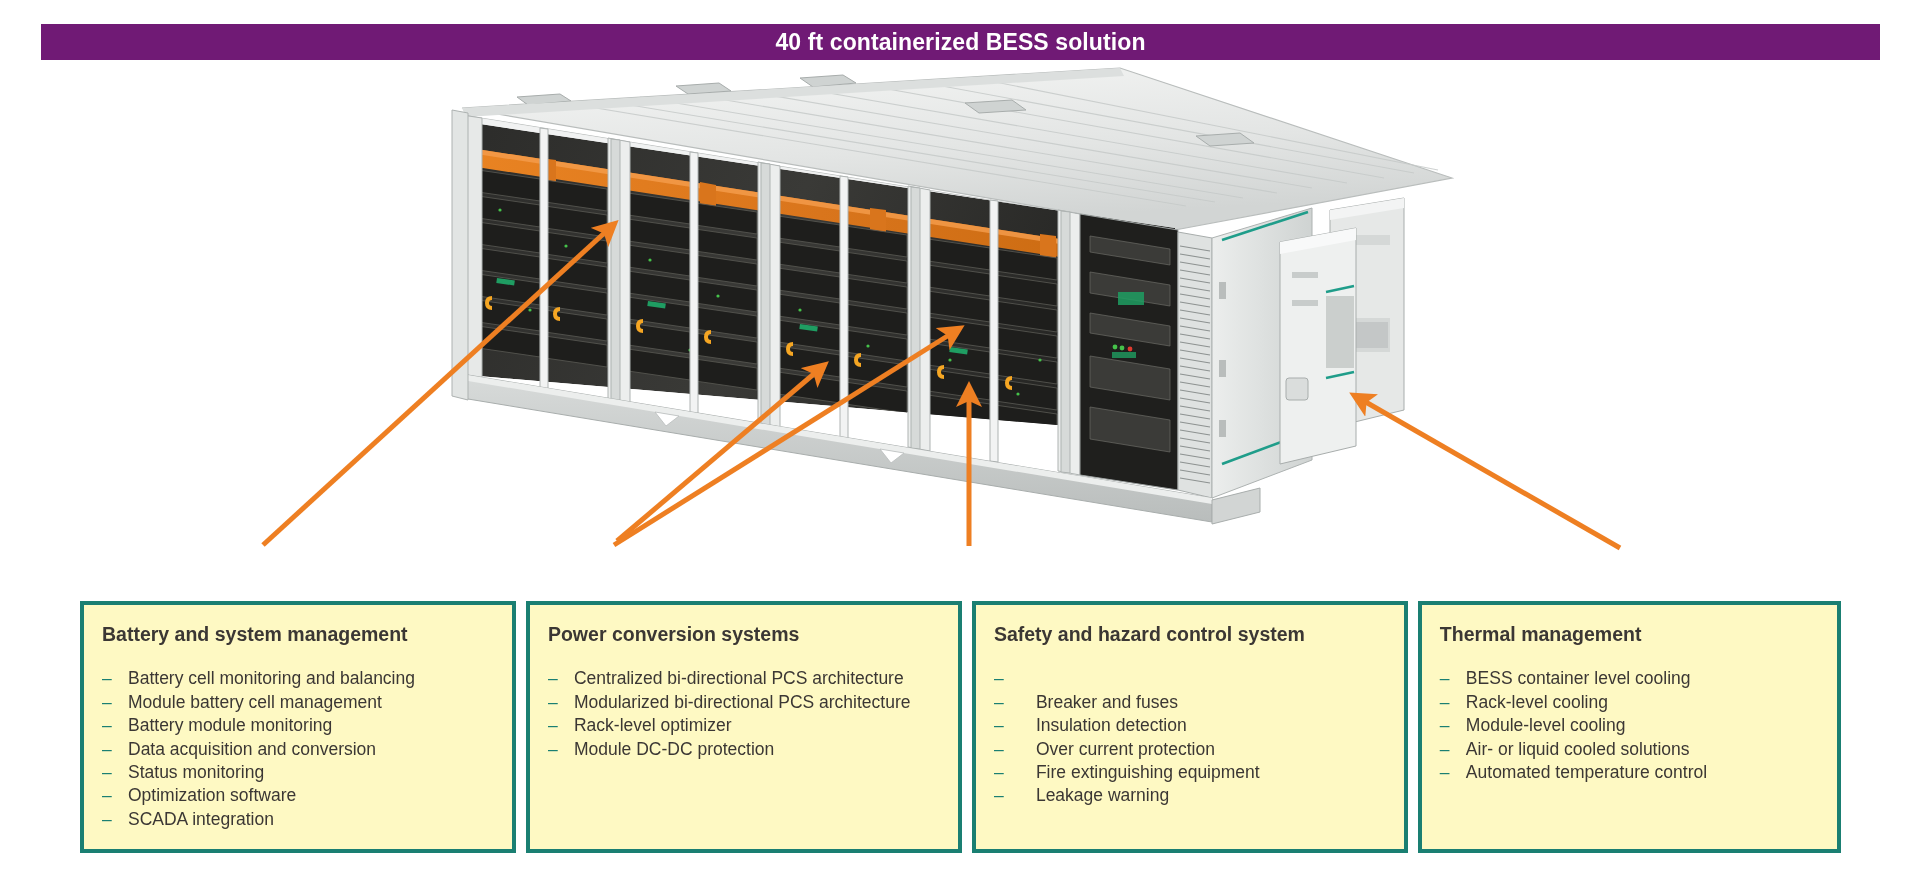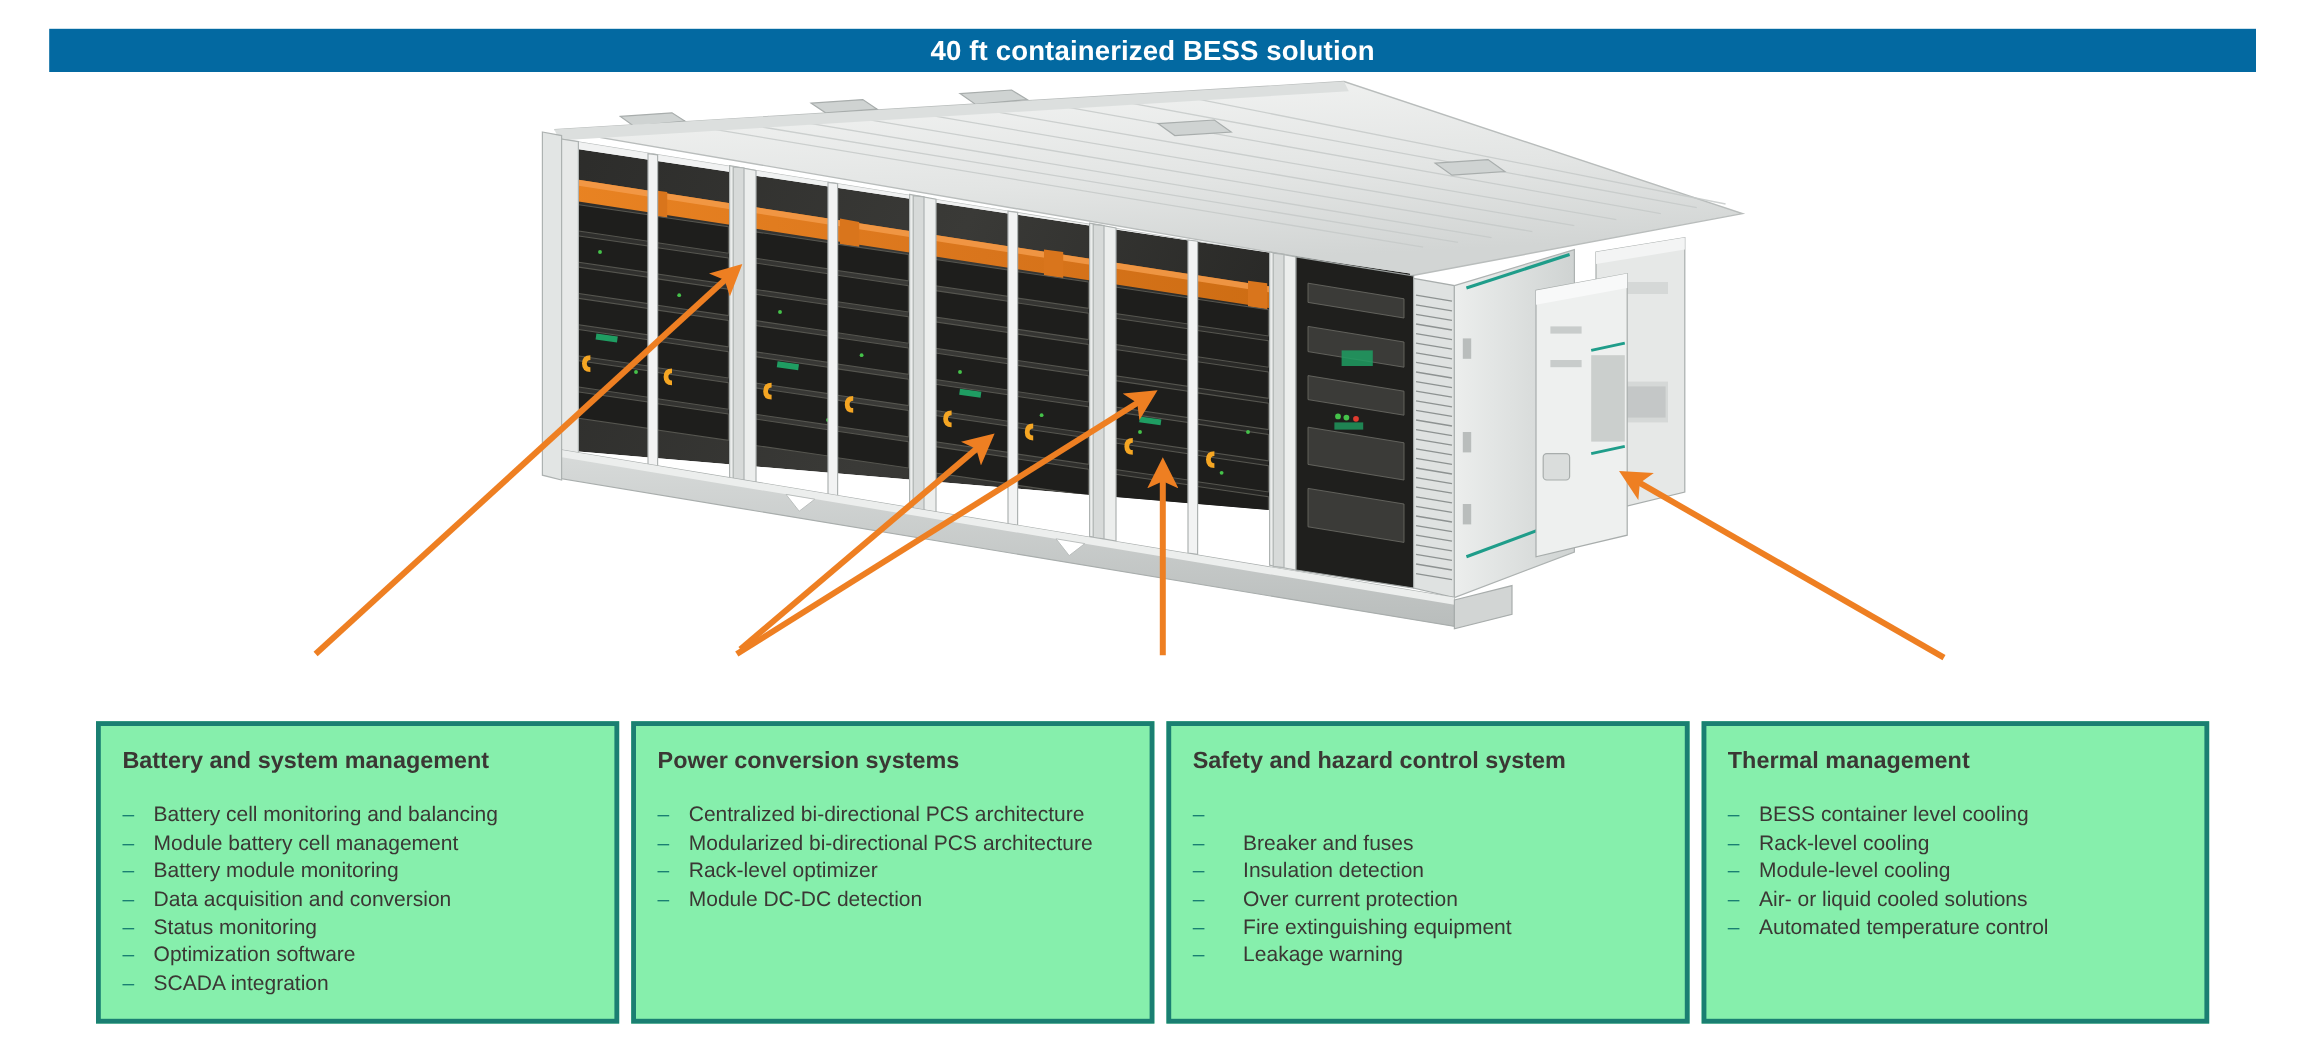--- a/index.html
+++ b/index.html
@@ -16,21 +16,21 @@
     -webkit-font-smoothing: antialiased;
   }
 
   
   #title-bar {
     position: absolute;
     left: 41px;
     top: 24px;
     width: 1839px;
     height: 36px;
-    background: #0369a1;
+    background: #701a75;
     display: flex;
     align-items: center;
     justify-content: center;
   }
   #title-bar .title-text {
     color: #ffffff;
     font-size: 23px;
     font-weight: bold;
     letter-spacing: 0.1px;
     line-height: 1;
@@ -61,21 +61,21 @@
     left: 80px;
     top: 601px;
     width: 1761px;
     height: 252px;
     display: flex;
     gap: 10px;
   }
   .info-card {
     box-sizing: border-box;
     border: 4px solid #1a7f72;
-    background: #86efac;
+    background: #fef9c3;
     padding: 16px 18px 10px 18px;
     position: relative;
   }
   .info-card.w1 { width: 441px; }
   .info-card.w2 { width: 441px; }
   .info-card.w3 { width: 441px; }
   .info-card.w4 { width: 428px; }
 
   .card-title {
     font-size: 19.5px;
@@ -497,21 +497,21 @@
       <li>
           <span class="dash">–</span>
           <span class="txt">Modularized bi-directional PCS architecture</span>
         </li>
       <li>
           <span class="dash">–</span>
           <span class="txt">Rack-level optimizer</span>
         </li>
       <li>
           <span class="dash">–</span>
-          <span class="txt">Module DC-DC detection</span>
+          <span class="txt">Module DC-DC protection</span>
         </li>
     </ul>
   </div>
 
   <div class="info-card w3">
     <div class="card-title">Safety and hazard control system</div>
     <ul class="card-list indent-lg">
       <li>
           <span class="dash">–</span>
         </li>

